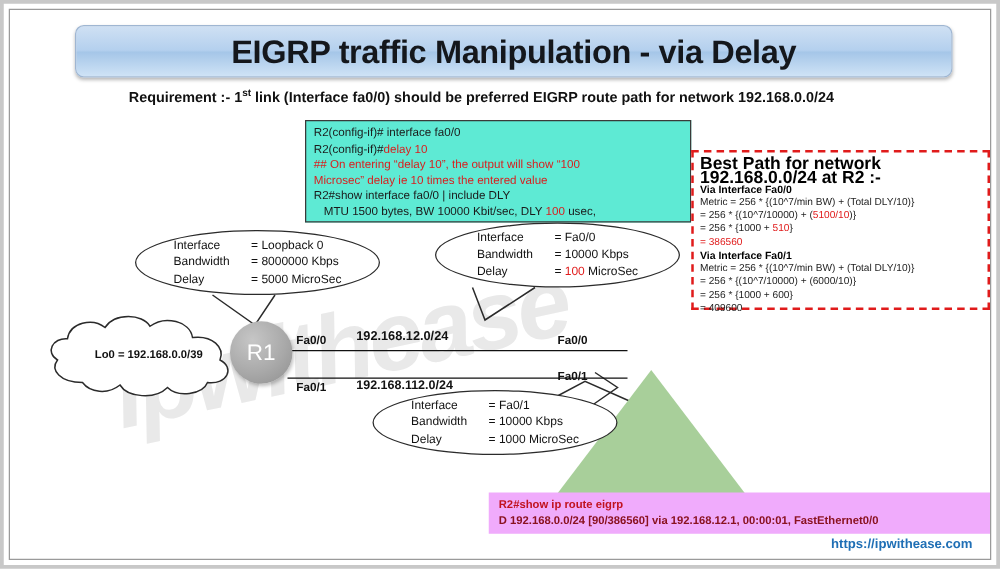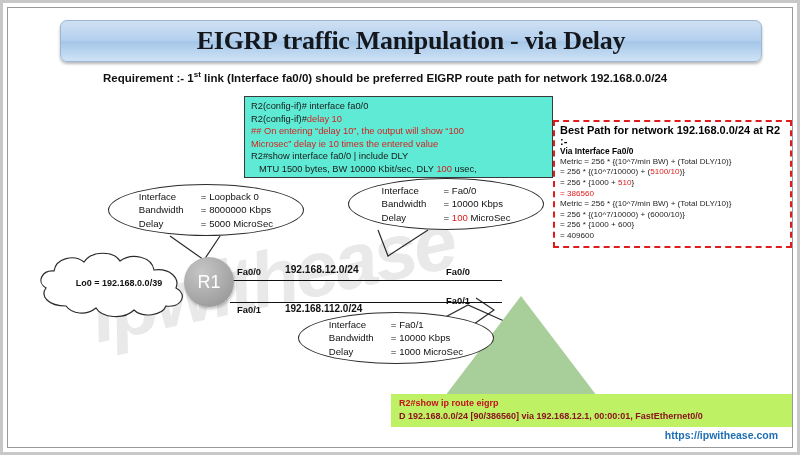--- a/index.html
+++ b/index.html
@@ -36,21 +36,21 @@
   .title-bar{
     position:absolute;left:52px;top:12px;width:700px;height:40px;
     border-radius:7px;
     border:1px solid #9fb6d2;
     background:linear-gradient(to bottom,#cfe0f3 0%,#b4d0ee 48%,#a5c6e8 52%,#cfe3f6 100%);
     box-shadow:0 2px 3px rgba(0,0,0,.28);
     display:flex;align-items:center;justify-content:center;
   }
   .title-bar .t{
     font-size:26px;font-weight:bold;color:#14171c;
-    font-family:Liberation Serif, serif;
+    font-family:Liberation Sans, sans-serif;
     letter-spacing:-.3px;
   }
 
   
   .req{
     position:absolute;left:55px;top:62px;
     font-size:11.5px;font-weight:bold;color:#111;
     white-space:nowrap;
     margin-left:40px;
   }
@@ -66,21 +66,21 @@
   .cfgbox .r{color:#d81f1f;}
   .cfgbox .ind{padding-left:8px;}
 
   
   .bestbox{
     position:absolute;left:545px;top:112px;width:239px;height:128px;
     border:2px dashed #e01b1b;background:#fff;
     padding:3px 4px 2px 5px;box-sizing:border-box;
     font-size:8.1px;line-height:10.6px;color:#1e1e1e;
   }
-  .bestbox .hd{font-weight:bold;font-size:11px;color:#000;}
+  .bestbox .hd{font-weight:bold;font-size:14px;color:#000;}
   .bestbox .sub{font-weight:bold;font-size:8.4px;color:#000;}
   .bestbox .r{color:#e01b1b;}
 
   
   .ell{
     position:absolute;
     border:1.3px solid #2b2b2b;
     border-radius:50%;
     background:#fff;
     box-sizing:border-box;
@@ -133,21 +133,21 @@
     position:absolute;left:437px;top:288px;
     width:0;height:0;
     border-left:76px solid transparent;
     border-right:76px solid transparent;
     border-bottom:100px solid #a8cf9a;
   }
 
   
   .greenbox{
     position:absolute;left:383px;top:386px;width:401px;height:33px;
-    background:#bef264;
+    background:#f0abfc;
     padding:3px 0 0 8px;box-sizing:border-box;
     font-size:9px;font-weight:bold;color:#c1121f;line-height:13px;
   }
   .greenbox .c2{color:#8a1220;}
 
   
   .url{
     position:absolute;right:14px;bottom:6px;
     font-size:10.5px;color:#1f6fb5;font-weight:bold;
   }
@@ -194,20 +194,21 @@
       <div class="ind"><span>MTU 1500 bytes, BW 10000 Kbit/sec, DLY </span><span class="r">100</span><span> usec,</span></div>
     </div>
 
     <div class="bestbox">
       <div class="hd">Best Path for network 192.168.0.0/24 at R2 :-</div>
       <div class="sub">Via Interface Fa0/0</div>
       <div>Metric = 256 * {(10^7/min BW) + (Total DLY/10)}</div>
       <div><span>= 256 * {(10^7/10000) + (</span><span class="r">5100/10</span><span>)}</span></div>
       <div><span>= 256 * {1000 + </span><span class="r">510</span><span>}</span></div>
       <div class="r">= 386560</div>
+      <div class="sub">Via Interface Fa0/1</div>
       <div>Metric = 256 * {(10^7/min BW) + (Total DLY/10)}</div>
       <div>= 256 * {(10^7/10000) + (6000/10)}</div>
       <div>= 256 * {1000 + 600}</div>
       <div>= 409600</div>
     </div>
 
     <div class="cloud">
       <svg width="172" height="74" viewBox="0 0 172 74">
         <path d="M36,58 C18,58 10,48 16,40 C6,34 12,22 24,23 C26,10 44,6 54,14
                  C62,2 84,3 90,13 C102,4 122,9 124,22 C140,20 150,30 146,40

